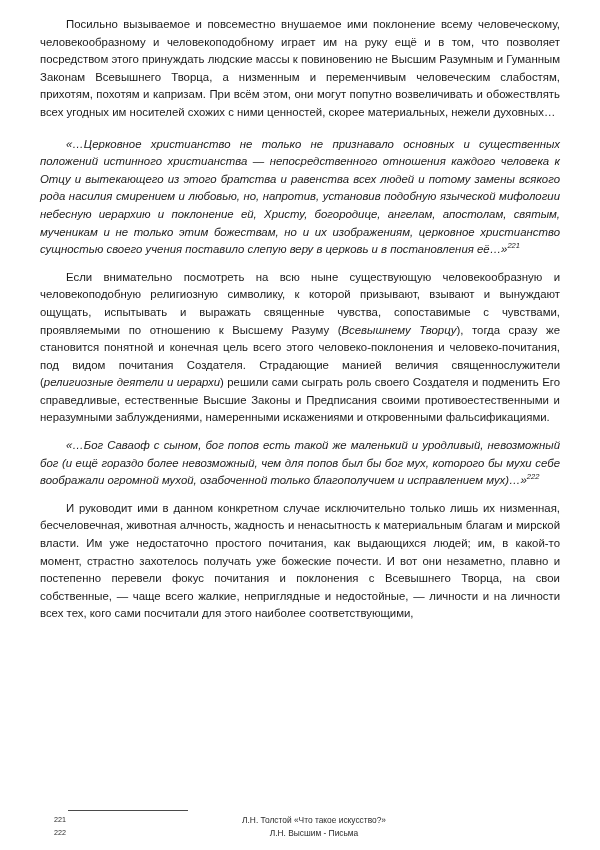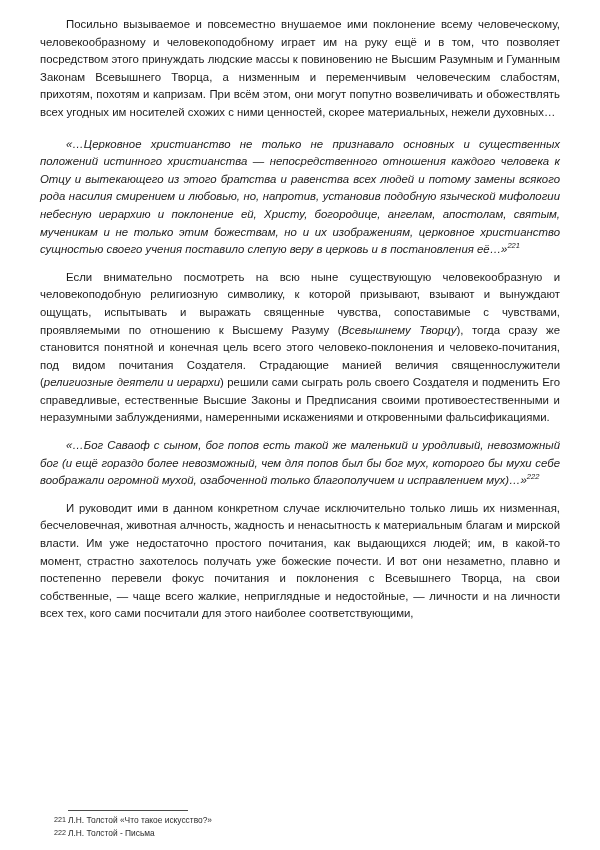--- a/index.html
+++ b/index.html
@@ -73,20 +73,21 @@
   .fn-num {
     width: 28px;
     text-align: left;
     padding-left: 14px;
     box-sizing: border-box;
     font-size: 7.2px;
     line-height: 12px;
   }
   .fn-text {
     flex: 1;
+    text-align: center;
   }
 </style>
 </head>
 <body>
 
 <div class="page">
 
   <p class="body-text indent">Посильно вызываемое и повсеместно внушаемое ими поклонение всему человеческому, человекообразному и человекоподобному играет им на руку ещё и в том, что позволяет посредством этого принуждать людские массы к повиновению не Высшим Разумным и Гуманным Законам Всевышнего Творца, а низменным и переменчивым человеческим слабостям, прихотям, похотям и капризам. При всём этом, они могут попутно возвеличивать и обожествлять всех угодных им носителей схожих с ними ценностей, скорее материальных, нежели духовных…</p>
 
   <p class="quote q1"><span>«…Церковное христианство не только не признавало основных и существенных положений истинного христианства — непосредственного отношения каждого человека к Отцу и вытекающего из этого братства и равенства всех людей и потому замены всякого рода насилия смирением и любовью, но, напротив, установив подобную языческой мифологии небесную иерархию и поклонение ей, Христу, богородице, ангелам, апостолам, святым, мученикам и не только этим божествам, но и их изображениям, </span><span class="underline">церковное христианство сущностью своего учения поставило слепую веру в церковь и в постановления её</span><span>…»</span><sup>221</sup></p>
@@ -98,17 +99,17 @@
   <p class="body-text indent">И руководит ими в данном конкретном случае исключительно только лишь их низменная, бесчеловечная, животная алчность, жадность и ненасытность к материальным благам и мирской власти. Им уже недостаточно простого почитания, как выдающихся людей; им, в какой-то момент, страстно захотелось получать уже божеские почести. И вот они незаметно, плавно и постепенно перевели фокус почитания и поклонения с Всевышнего Творца, на свои собственные, — чаще всего жалкие, неприглядные и недостойные, — личности и на личности всех тех, кого сами посчитали для этого наиболее соответствующими,</p>
 
   <div class="footnotes">
     <div class="rule"></div>
     <div class="fn-row">
       <span class="fn-num">221</span>
       <span class="fn-text">Л.Н. Толстой  «Что такое искусство?»</span>
     </div>
     <div class="fn-row">
       <span class="fn-num">222</span>
-      <span class="fn-text">Л.Н. Толстой - Письма</span>
+      <span class="fn-text">Л.Н. Высшим - Письма</span>
     </div>
   </div>
 
 </div>
 
 </body></html>

